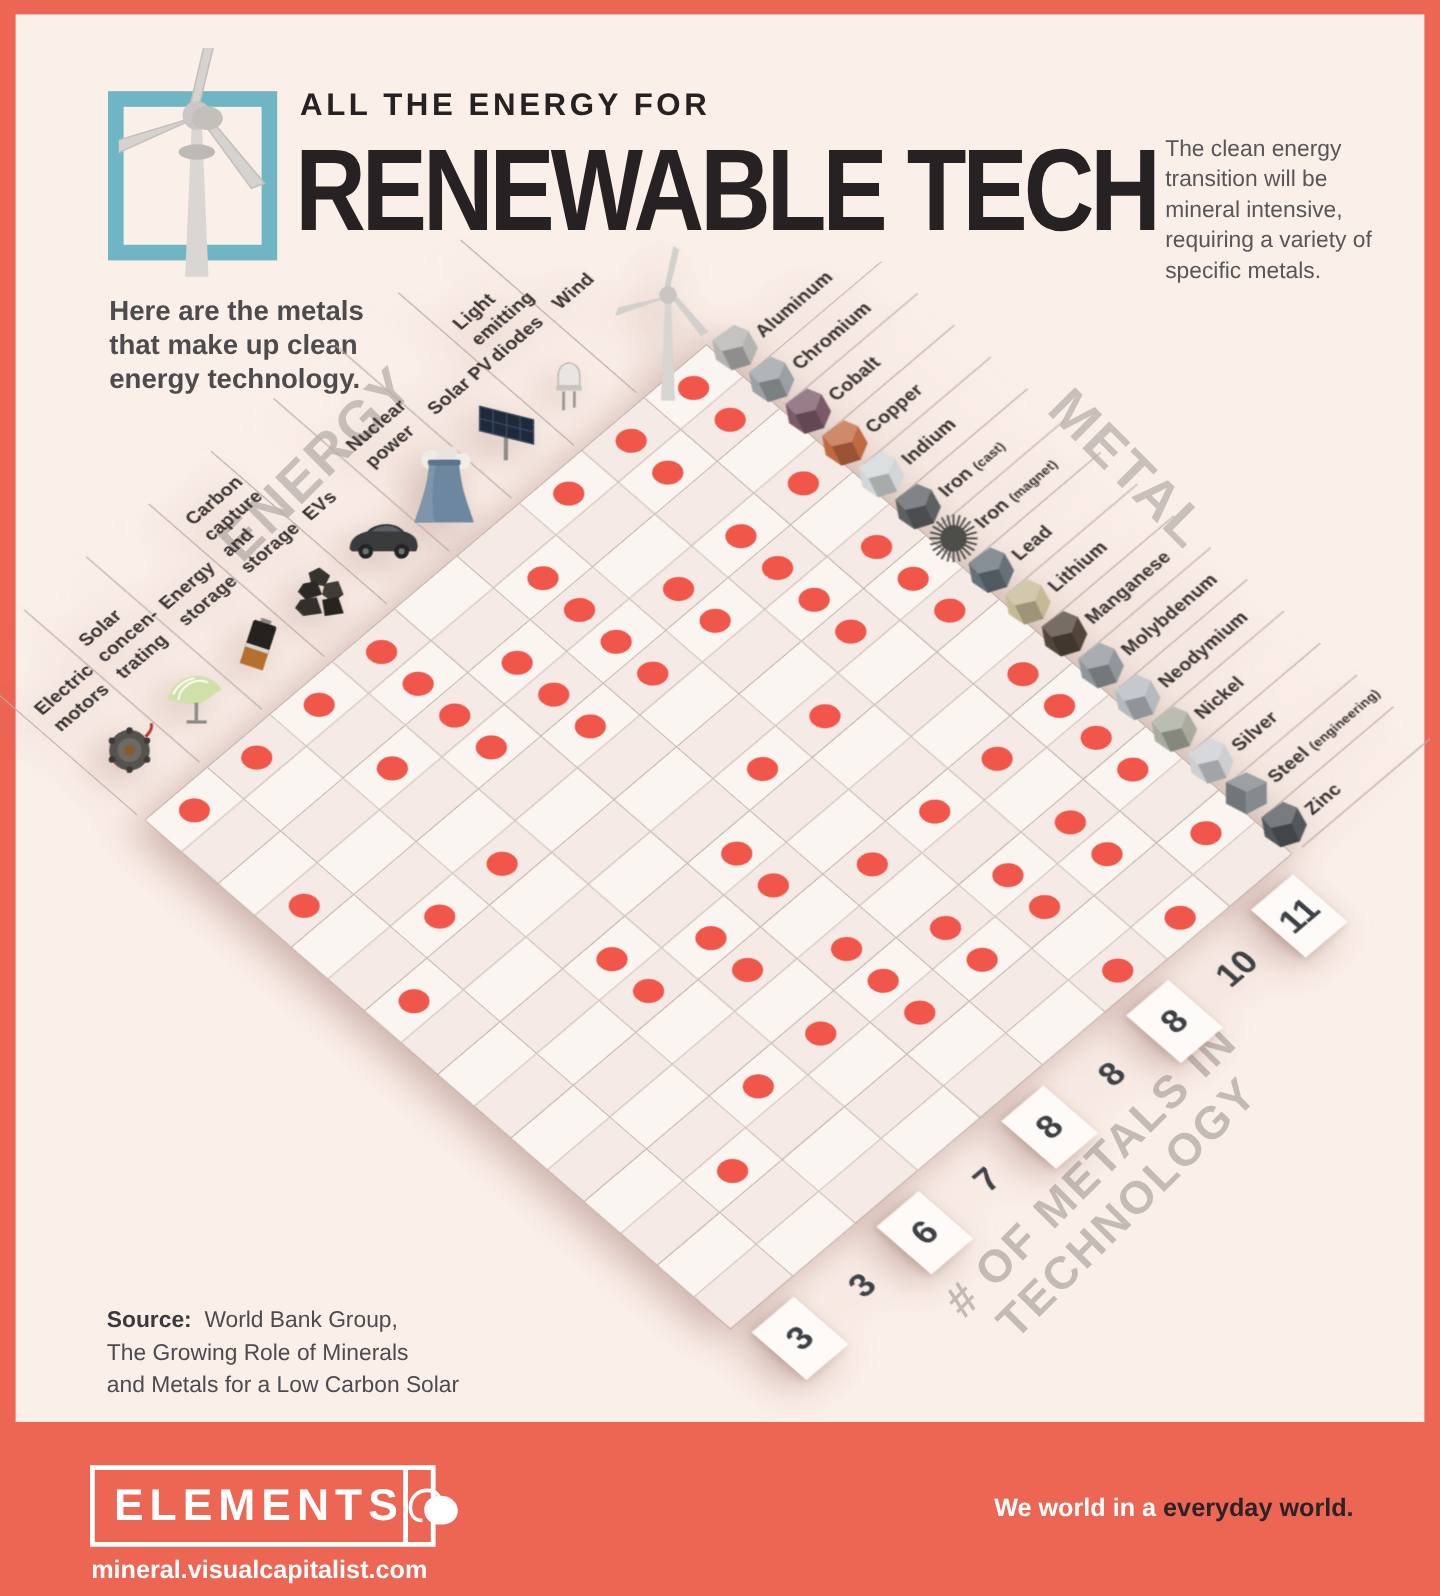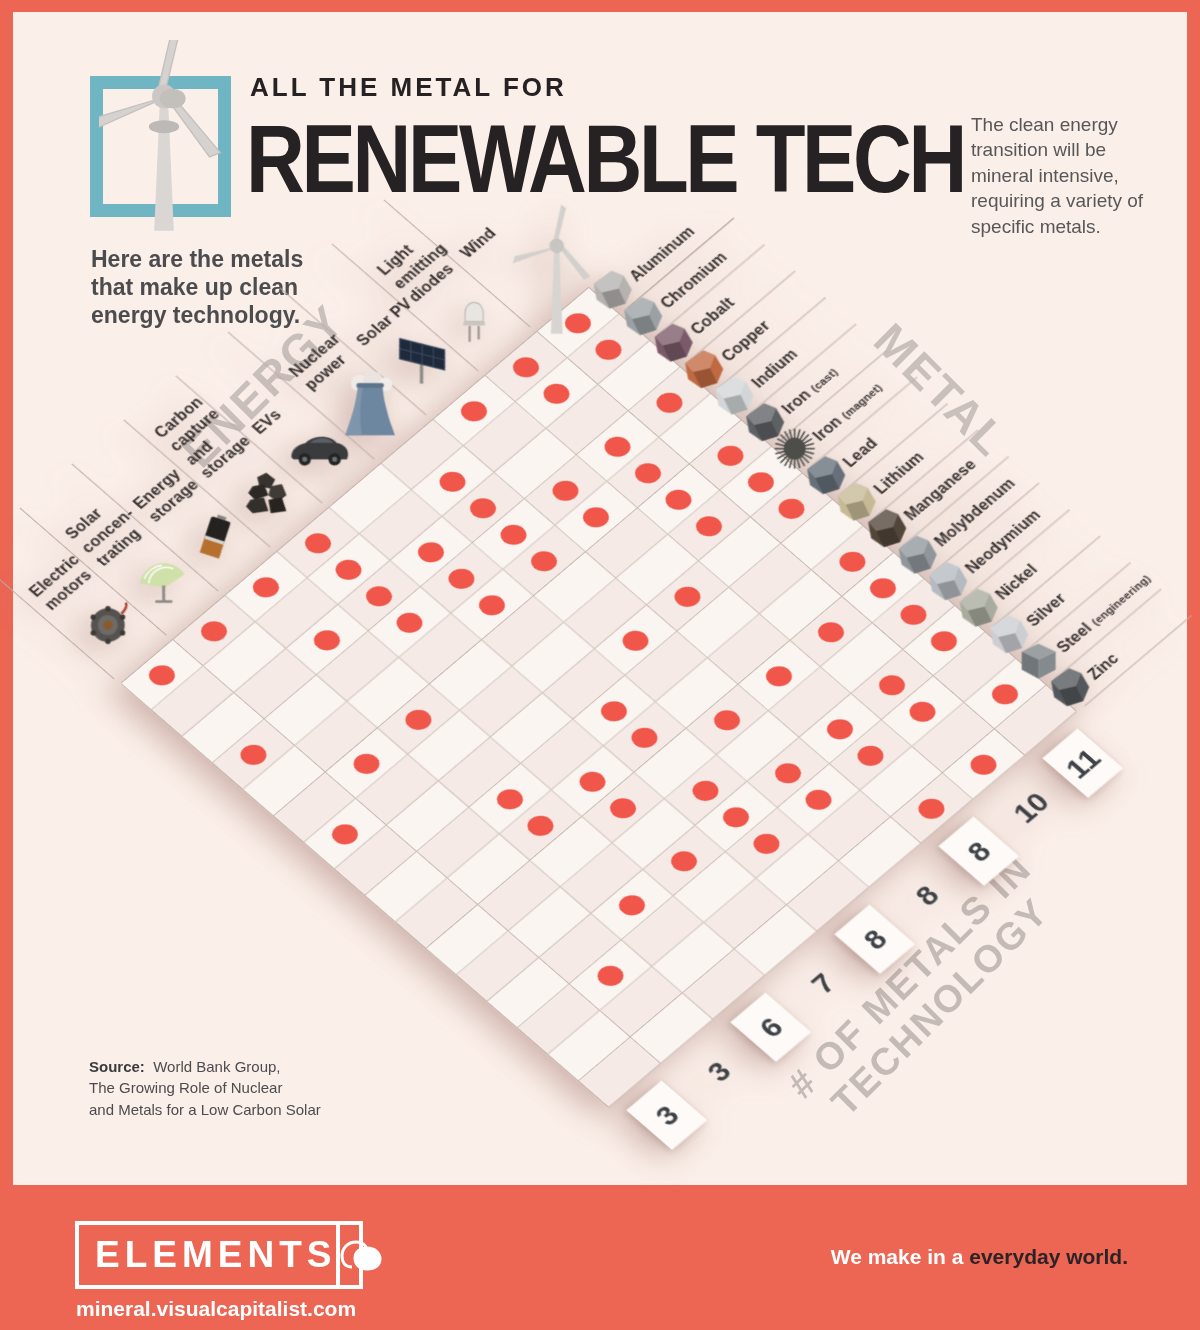--- a/index.html
+++ b/index.html
@@ -38,21 +38,21 @@
   .metal-label { width:200px; height:24px; }
   .metal-label .paren { font-size:11px; font-weight:bold; }
   .mx-icon { position:absolute; transform:matrix(0.6471,-0.6625,0.7647,0.7625,0,0); }
   .mx-icon svg { width:100%; height:100%; display:block; }
   .count-tile { position:absolute; width:60px; height:46px; }
   .count-tile.card { background:#FDFAF8; box-shadow:0 3px 7px rgba(120,90,80,0.28); }
   .count-tile span { position:absolute; inset:0; display:flex; align-items:center; justify-content:center;
          font-size:29px; font-weight:bold; color:#3E4246; transform:rotate(-90deg); }
 
   
-  #source { position:absolute; left:76px; top:1044px; font-size:15px; line-height:1.42; color:#4C4C50; }
+  #source { position:absolute; left:76px; top:1076px; font-size:19px; line-height:1.42; color:#4C4C50; }
   #source b { color:#3A3A3E; }
 
   
   #footer { position:absolute; left:0; top:1185px; width:1200px; height:145px; }
   #logo-box { position:absolute; left:75px; top:36px; width:288px; height:68px; border:4px solid #fff; display:flex; }
   #logo-text { flex:1; display:flex; align-items:center; padding-left:16px; font-size:37px; font-weight:bold; letter-spacing:5px; color:#fff; }
   #logo-glyph { width:62px; border-left:4px solid #fff; display:flex; align-items:center; justify-content:center; }
   #footer-url { position:absolute; left:76px; top:112px; font-size:21px; font-weight:bold; color:#fff; }
   #footer-blurb { position:absolute; left:435px; top:36px; width:350px; font-size:18px; font-weight:bold; line-height:1.42; color:#FDF3EC; }
   #footer-tagline { position:absolute; right:72px; top:60px; font-size:21px; font-weight:bold; }
@@ -71,21 +71,21 @@
       <ellipse cx="30" cy="40" rx="7" ry="3" fill="#BDB9B6"></ellipse>
       <g fill="#D5D2CF" stroke="#C3BFBC" stroke-width="0.6">
         <polygon points="30,26 27,24 34,-6 37,-3"></polygon>
         <polygon points="28,27 25,29 -4,42 -2,36"></polygon>
         <polygon points="32,28 35,27 56,52 51,54"></polygon>
       </g>
       <circle cx="30" cy="26" r="5.5" fill="#CBC7C4"></circle>
       <ellipse cx="34" cy="27" rx="6" ry="4.5" fill="#C3BFBB"></ellipse>
     </svg>
   </div>
-  <div id="kicker">ALL THE METAL FOR</div>
+  <div id="kicker">ALL THE ENERGY FOR</div>
   <div id="title">RENEWABLE TECH</div>
   <div id="lead">Here are the metals that make up clean energy technology.</div>
   <div id="intro">The clean energy transition will be mineral intensive, requiring a variety of specific metals.</div>
 
   <div id="energy-word" class="axis-word">ENERGY</div>
   <div id="metal-word" class="axis-word">METAL</div>
   <div id="count-word" class="axis-word"># OF METALS IN TECHNOLOGY</div>
 
   <div id="matrix">
       <div class="cell lt" style="left: 0px; top: 0px;">
@@ -674,36 +674,36 @@
     <polygon points="24,5 36,10 44,24 38,38 22,43 9,34 6,18" fill="#54585C"></polygon>
     <polygon points="24,5 36,10 31,23 14,27 6,18" fill="rgba(255,255,255,0.22)"></polygon>
     <polygon points="31,23 38,38 22,43 14,27" fill="rgba(0,0,0,0.20)"></polygon>
         </svg>
       </div>
     </div>
 
   <div id="source">
     <b>Source:</b>&nbsp;
     <span>World Bank Group,</span><br>
-    <span>The Growing Role of Nuclear</span><br>
+    <span>The Growing Role of Minerals</span><br>
     <span>and Metals for a Low Carbon Solar</span>
   </div>
 </div>
 
 <div id="footer">
   <div id="logo-box">
     <div id="logo-text">ELEMENTS</div>
     <div id="logo-glyph">
       <svg width="42" height="34" viewBox="0 0 42 34">
         <g fill="none" stroke="#fff" stroke-width="3">
           <path d="M12,29 C5,29 2,24 2,18 C2,10 8,4 16,4 C24,4 27,9 27,14"></path>
           <path d="M27,31 C20,31 15,27 15,20 C15,14 20,10 27,10 C35,10 40,15 40,21 C40,27 35,31 27,31 Z" fill="#fff"></path>
           <path d="M27,31 C20,31 15,27 15,20" stroke="#ED6553" stroke-width="0"></path>
         </g>
         <path d="M27,30 C21,30 16,26 16,20 C16,14 21,11 27,11 C34,11 39,15 39,21 C39,26 34,30 27,30 Z" fill="#fff"></path>
       </svg>
     </div>
   </div>
   <div id="footer-url">mineral.visualcapitalist.com</div>
   <div id="footer-tagline">
-    <span class="lt">We make in a </span><span class="dk">everyday world.</span>
+    <span class="lt">We world in a </span><span class="dk">everyday world.</span>
   </div>
 </div>
 
 </body></html>

